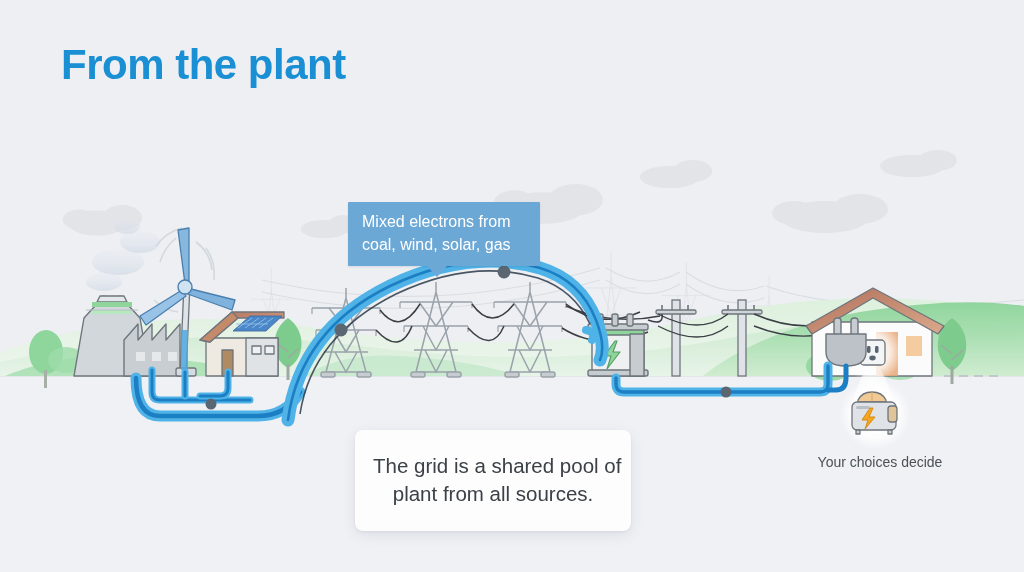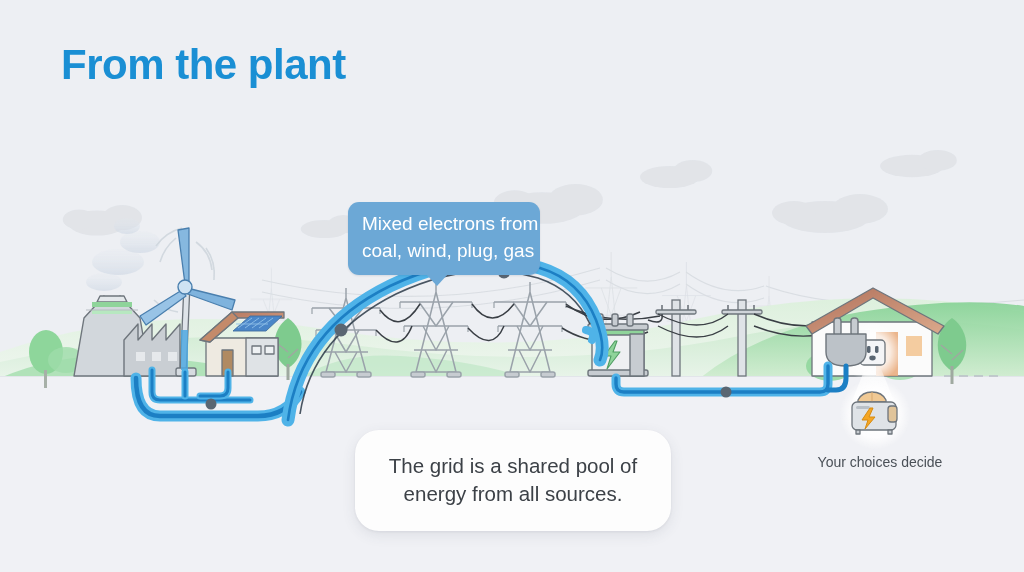--- a/index.html
+++ b/index.html
@@ -37,47 +37,47 @@
 
   
   #callout {
     position: absolute;
     left: 348px;
     top: 202px;
     width: 192px;
     box-sizing: border-box;
     padding: 9px 12px 10px 14px;
     background: #6ca8d6;
-    border-radius: 11px;
+    border-radius: 1px;
     color: #ffffff;
-    font-size: 19px;
+    font-size: 16px;
     line-height: 1.42;
     box-shadow: 0 1px 2px rgba(40,60,90,.12);
   }
   #callout .ctail {
     position: absolute;
     left: 78px;
     bottom: -11px;
     width: 0; height: 0;
     border-left: 11px solid transparent;
     border-right: 11px solid transparent;
     border-top: 12px solid #6ca8d6;
   }
   #callout .cline { display: block; white-space: nowrap; }
 
   
   #info-card {
     position: absolute;
     left: 355px;
     top: 430px;
-    width: 316px;
+    width: 276px;
     box-sizing: border-box;
     padding: 22px 18px 24px;
     background: #fdfdfd;
-    border-radius: 24px;
+    border-radius: 8px;
     box-shadow: 0 4px 14px rgba(60,70,90,.10), 0 1px 3px rgba(60,70,90,.08);
     text-align: center;
     color: #3c4147;
     font-size: 20.5px;
     line-height: 1.35;
   }
   #info-card .iline { display: block; white-space: nowrap; }
 
   
   #right-caption {
@@ -429,26 +429,26 @@
 
     <path d="M846 366 L846 378 Q 846 390 836 390 L828 390" fill="none" stroke="#1c7fc4" stroke-width="5" stroke-linecap="round"></path>
   </svg>
 
   <div id="title-block">
     <span class="line">From the plant</span>
   </div>
 
   <div id="callout">
     <span class="cline">Mixed electrons from</span>
-    <span class="cline">coal, wind, plug, gas</span>
+    <span class="cline">coal, wind, solar, gas</span>
     <span class="ctail"></span>
   </div>
 
   <div id="info-card">
     <span class="iline">The grid is a shared pool of</span>
-    <span class="iline">energy from all sources.</span>
+    <span class="iline">plant from all sources.</span>
   </div>
 
   <div id="right-caption">
     <span class="rline">Your choices decide</span>
   </div>
 
 </div>
 
 </body></html>

